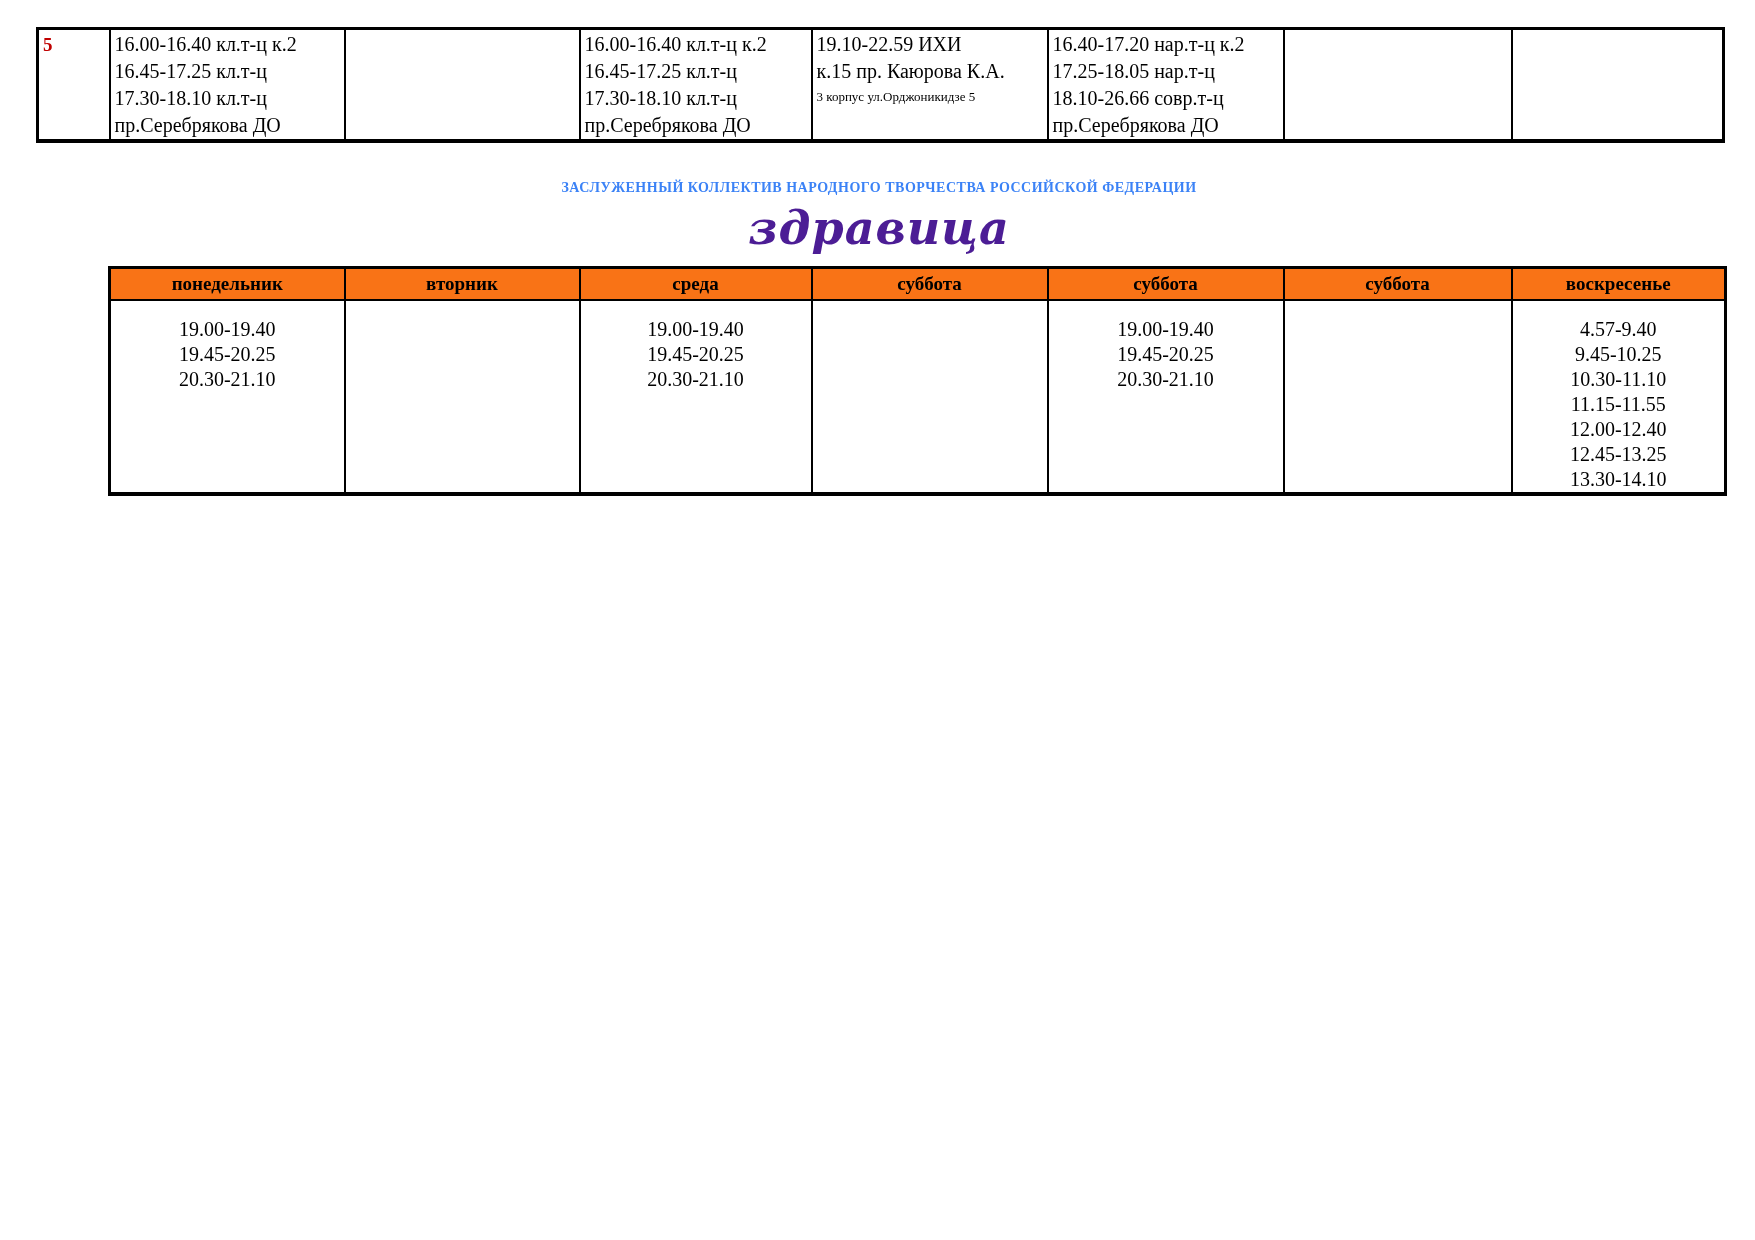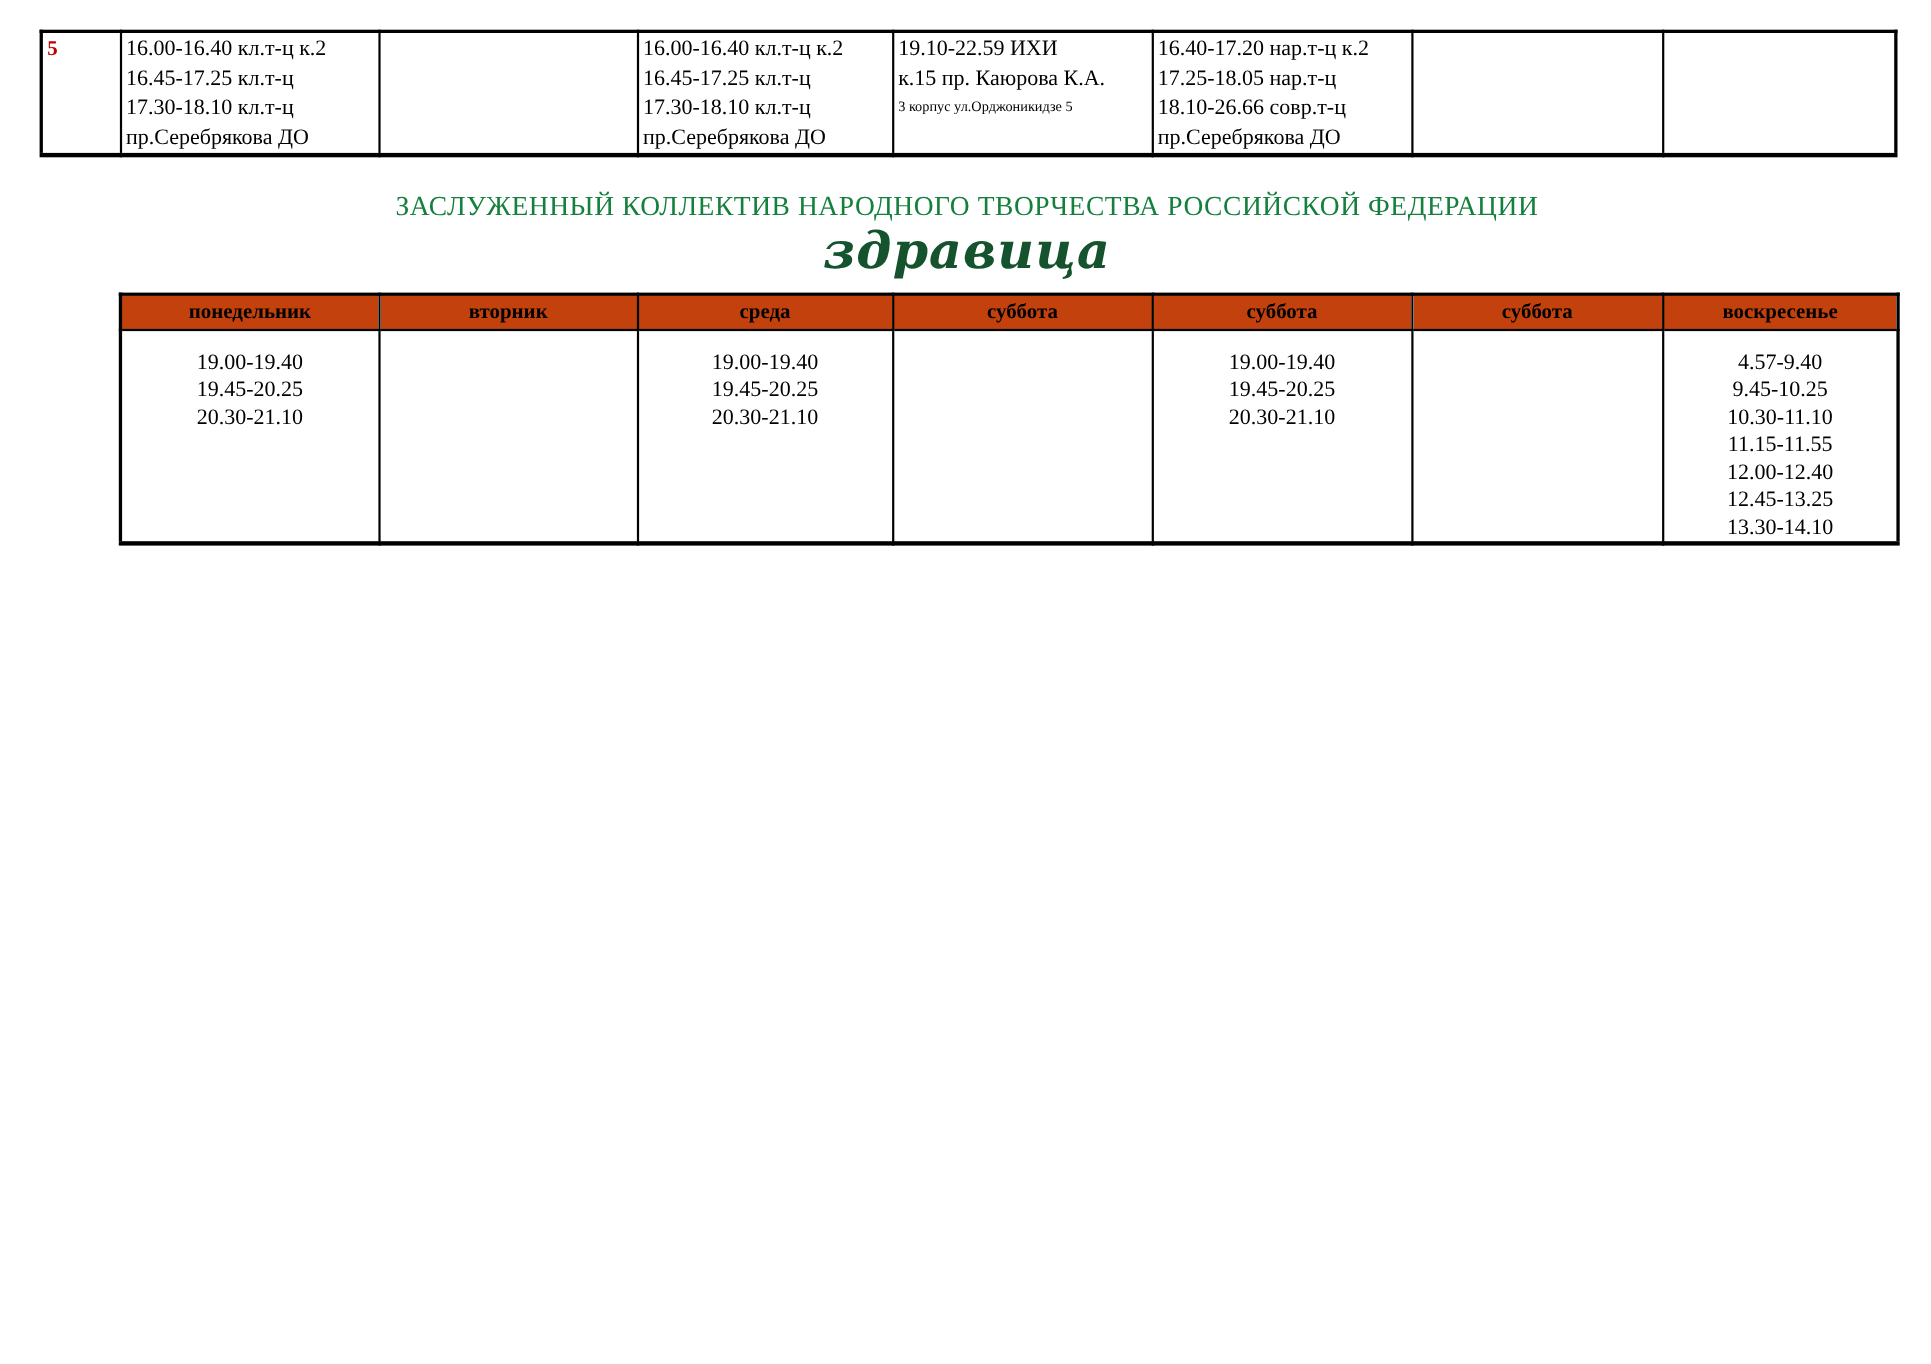--- a/index.html
+++ b/index.html
@@ -57,49 +57,49 @@
 
   
   .title-block {
     position: absolute;
     left: 36px;
     top: 176px;
     width: 1686px;
     text-align: center;
   }
   .main-title {
-    color: #15803d;
-    font-weight: normal;
-    font-size: 25px;
+    color: #3b82f6;
+    font-weight: bold;
+    font-size: 14px;
     line-height: 24px;
     letter-spacing: 0.5px;
     font-family: "Liberation Serif", serif;
   }
   .ensemble-name {
     margin-top: 2px;
-    color: #14532d;
+    color: #4c1d95;
     font-weight: bold;
     font-style: italic;
     font-size: 46px;
     line-height: 52px;
     letter-spacing: 1px;
     font-family: "DejaVu Serif", serif;
   }
 
   
   .week-table {
     left: 108px;
     top: 266px;
     width: 1616px;
     border: 3px solid #000000;
     border-bottom-width: 4px;
   }
   .week-table th {
     height: 30px;
-    background: #c2410c;
+    background: #f97316;
     font-size: 19px;
     font-weight: bold;
     text-align: center;
     vertical-align: middle;
     border-bottom: 5px solid #000000;
   }
   .week-table td {
     height: 175px;
     vertical-align: top;
     text-align: center;

